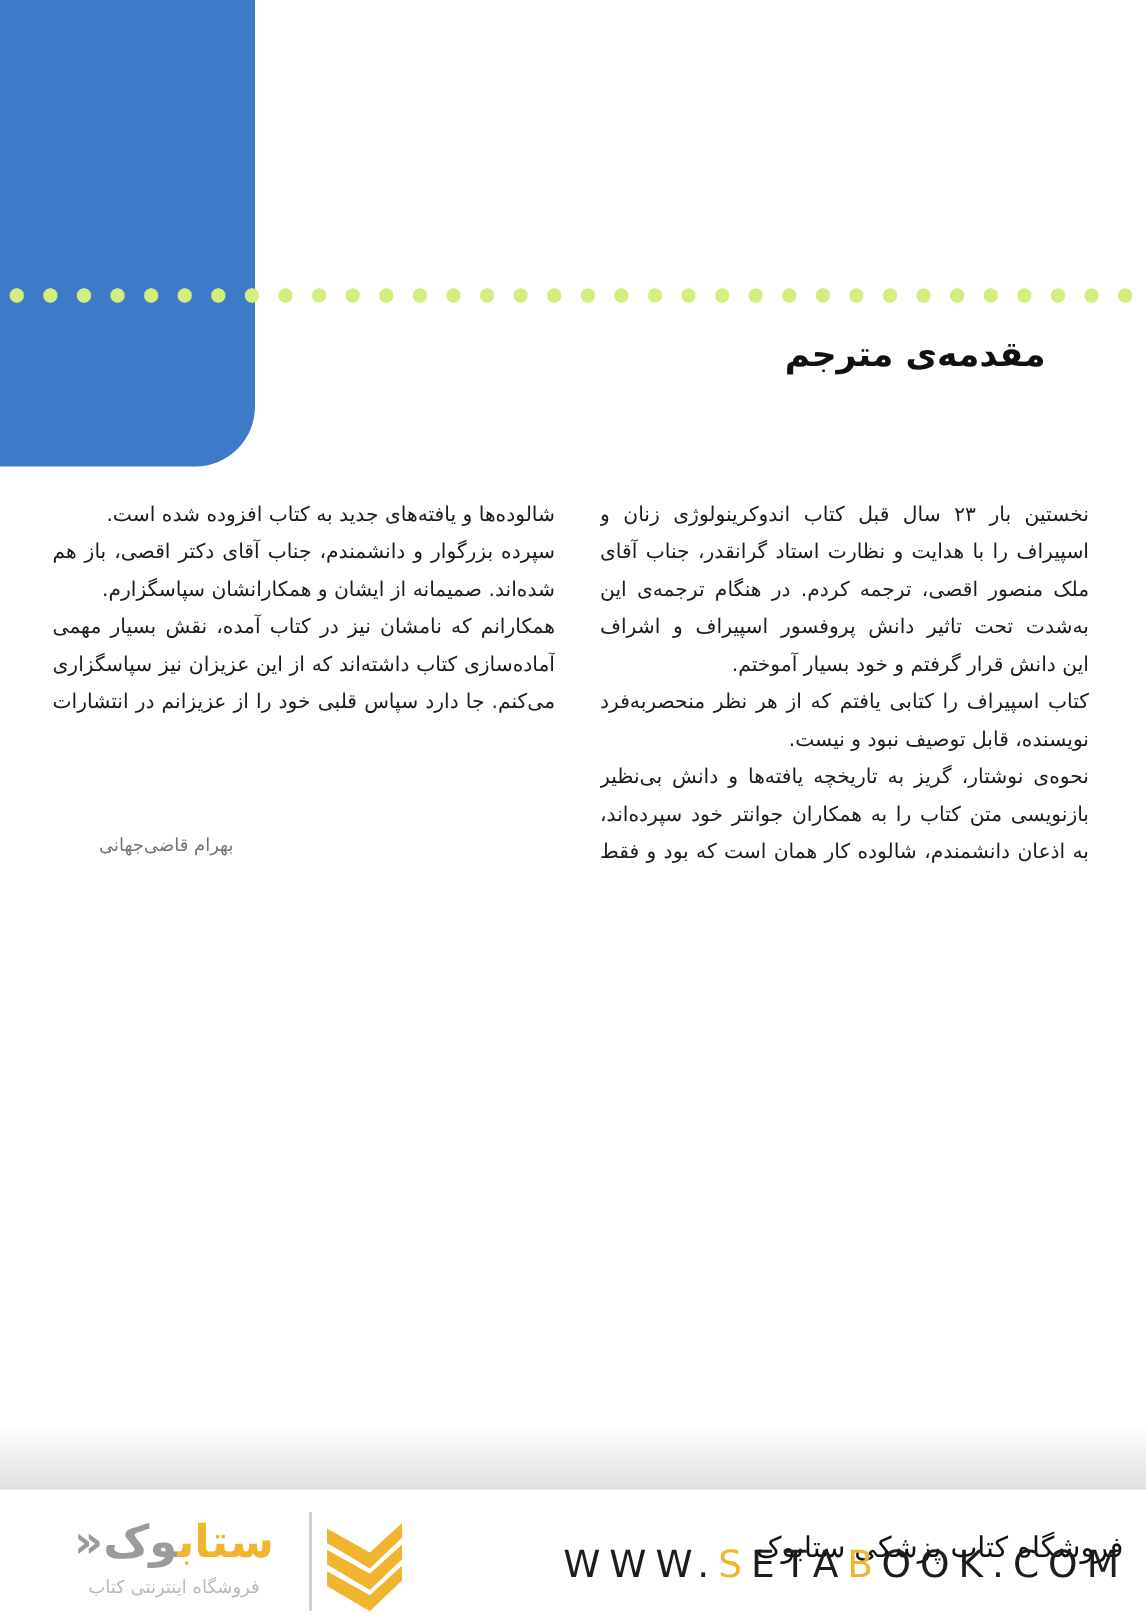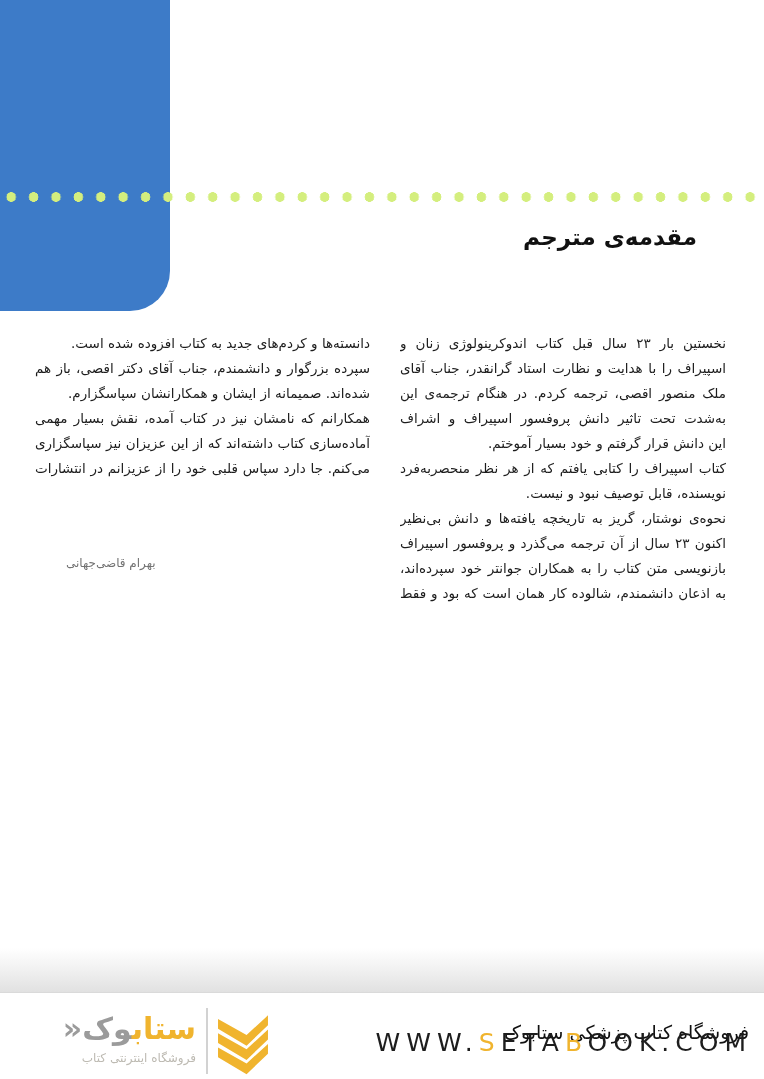--- a/index.html
+++ b/index.html
@@ -68,21 +68,21 @@
   .edge-shadow {
     position:absolute; left:0; top:948px;
     width:764px; height:45px;
     background:linear-gradient(180deg, #ffffff 0%, #f2f2f2 45%, #e1e1e1 100%);
     border-bottom:1px solid #dadada;
   }
 
   
   .logo-block {
     position:absolute; left:36px; top:1010px;
-    width:160px; text-align:right; direction:rtl;
+    width:160px; text-align:center; direction:rtl;
   }
   .wordmark { font-size:30px; font-weight:bold; line-height:38px; letter-spacing:1px; }
   .wm-yellow { color:#f0b42e; }
   .wm-gray   { color:#9b9b9b; }
   .logo-tagline { font-size:12px; color:#bdbab2; margin-top:3px; }
 
   .logo-divider {
     position:absolute; left:206px; top:1008px;
     width:2px; height:66px; background:#d2d2d2;
   }
@@ -112,27 +112,26 @@
 
 <div class="col col-right">
   <div class="ln j">نخستین بار ۲۳ سال قبل کتاب اندوکرینولوژی زنان و باروری</div>
   <div class="ln j">اسپیراف را با هدایت و نظارت استاد گرانقدر، جناب آقای دکتر</div>
   <div class="ln j">ملک منصور اقصی، ترجمه کردم. در هنگام ترجمه‌ی این اثر؛</div>
   <div class="ln j">به‌شدت تحت تاثیر دانش پروفسور اسپیراف و اشراف ایشان بر</div>
   <div class="ln">این دانش قرار گرفتم و خود بسیار آموختم.</div>
   <div class="ln j">کتاب اسپیراف را کتابی یافتم که از هر نظر منحصربه‌فرد بود.</div>
   <div class="ln">نویسنده، قابل توصیف نبود و نیست.</div>
   <div class="ln j">نحوه‌ی نوشتار، گریز به تاریخچه یافته‌ها و دانش بی‌نظیر</div>
-  <div class="ln j">اکنون ۲۳ سال از آن ترجمه می‌گذرد و پروفسور اسپیراف</div>
   <div class="ln j">بازنویسی متن کتاب را به همکاران جوانتر خود سپرده‌اند، اما</div>
   <div class="ln j">به اذعان دانشمندم، شالوده کار همان است که بود و فقط</div>
 </div>
 
 <div class="col col-left">
-  <div class="ln">دانسته‌ها و کردم‌های جدید به کتاب افزوده شده است.</div>
+  <div class="ln">شالوده‌ها و یافته‌های جدید به کتاب افزوده شده است.</div>
   <div class="ln j">سپرده بزرگوار و دانشمندم، جناب آقای دکتر اقصی، باز هم بر</div>
   <div class="ln">شده‌اند. صمیمانه از ایشان و همکارانشان سپاسگزارم.</div>
   <div class="ln j">همکارانم که نامشان نیز در کتاب آمده، نقش بسیار مهمی در</div>
   <div class="ln j">آماده‌سازی کتاب داشته‌اند که از این عزیزان نیز سپاسگزاری</div>
   <div class="ln j">می‌کنم. جا دارد سپاس قلبی خود را از عزیزانم در انتشارات</div>
 </div>
 
 <div class="signature">بهرام قاضی‌جهانی</div>
 
 <div class="edge-shadow"></div>

